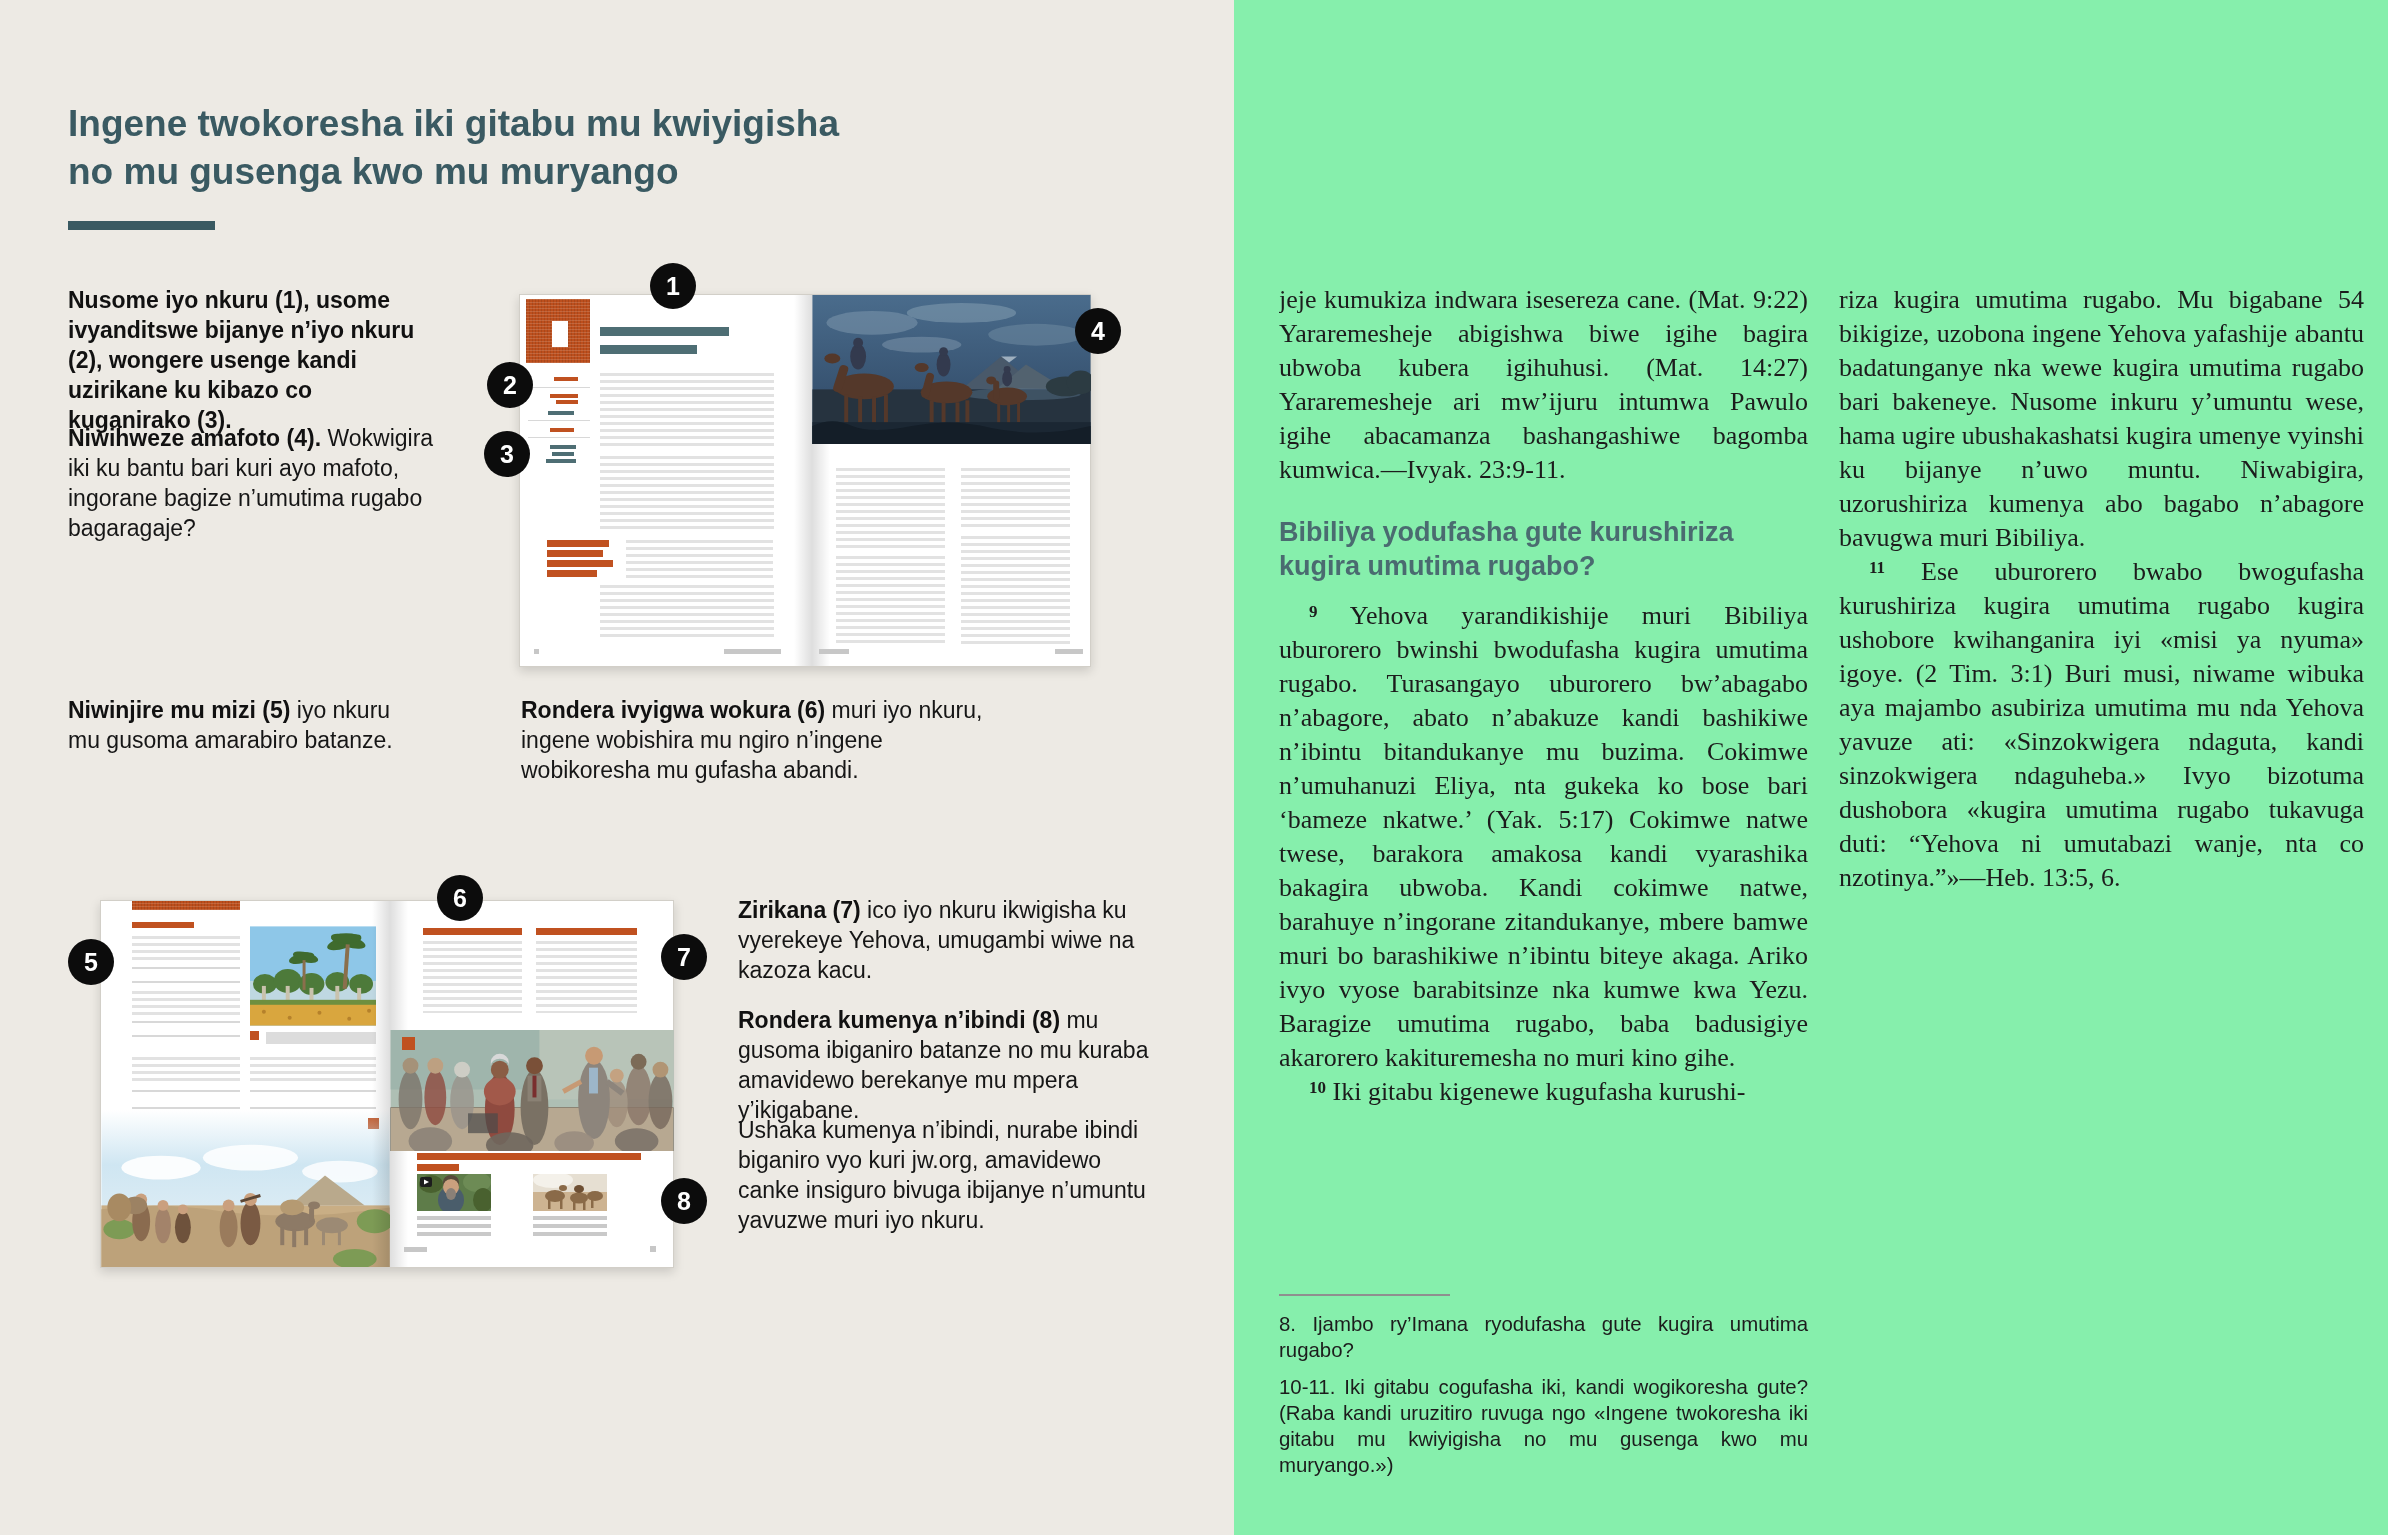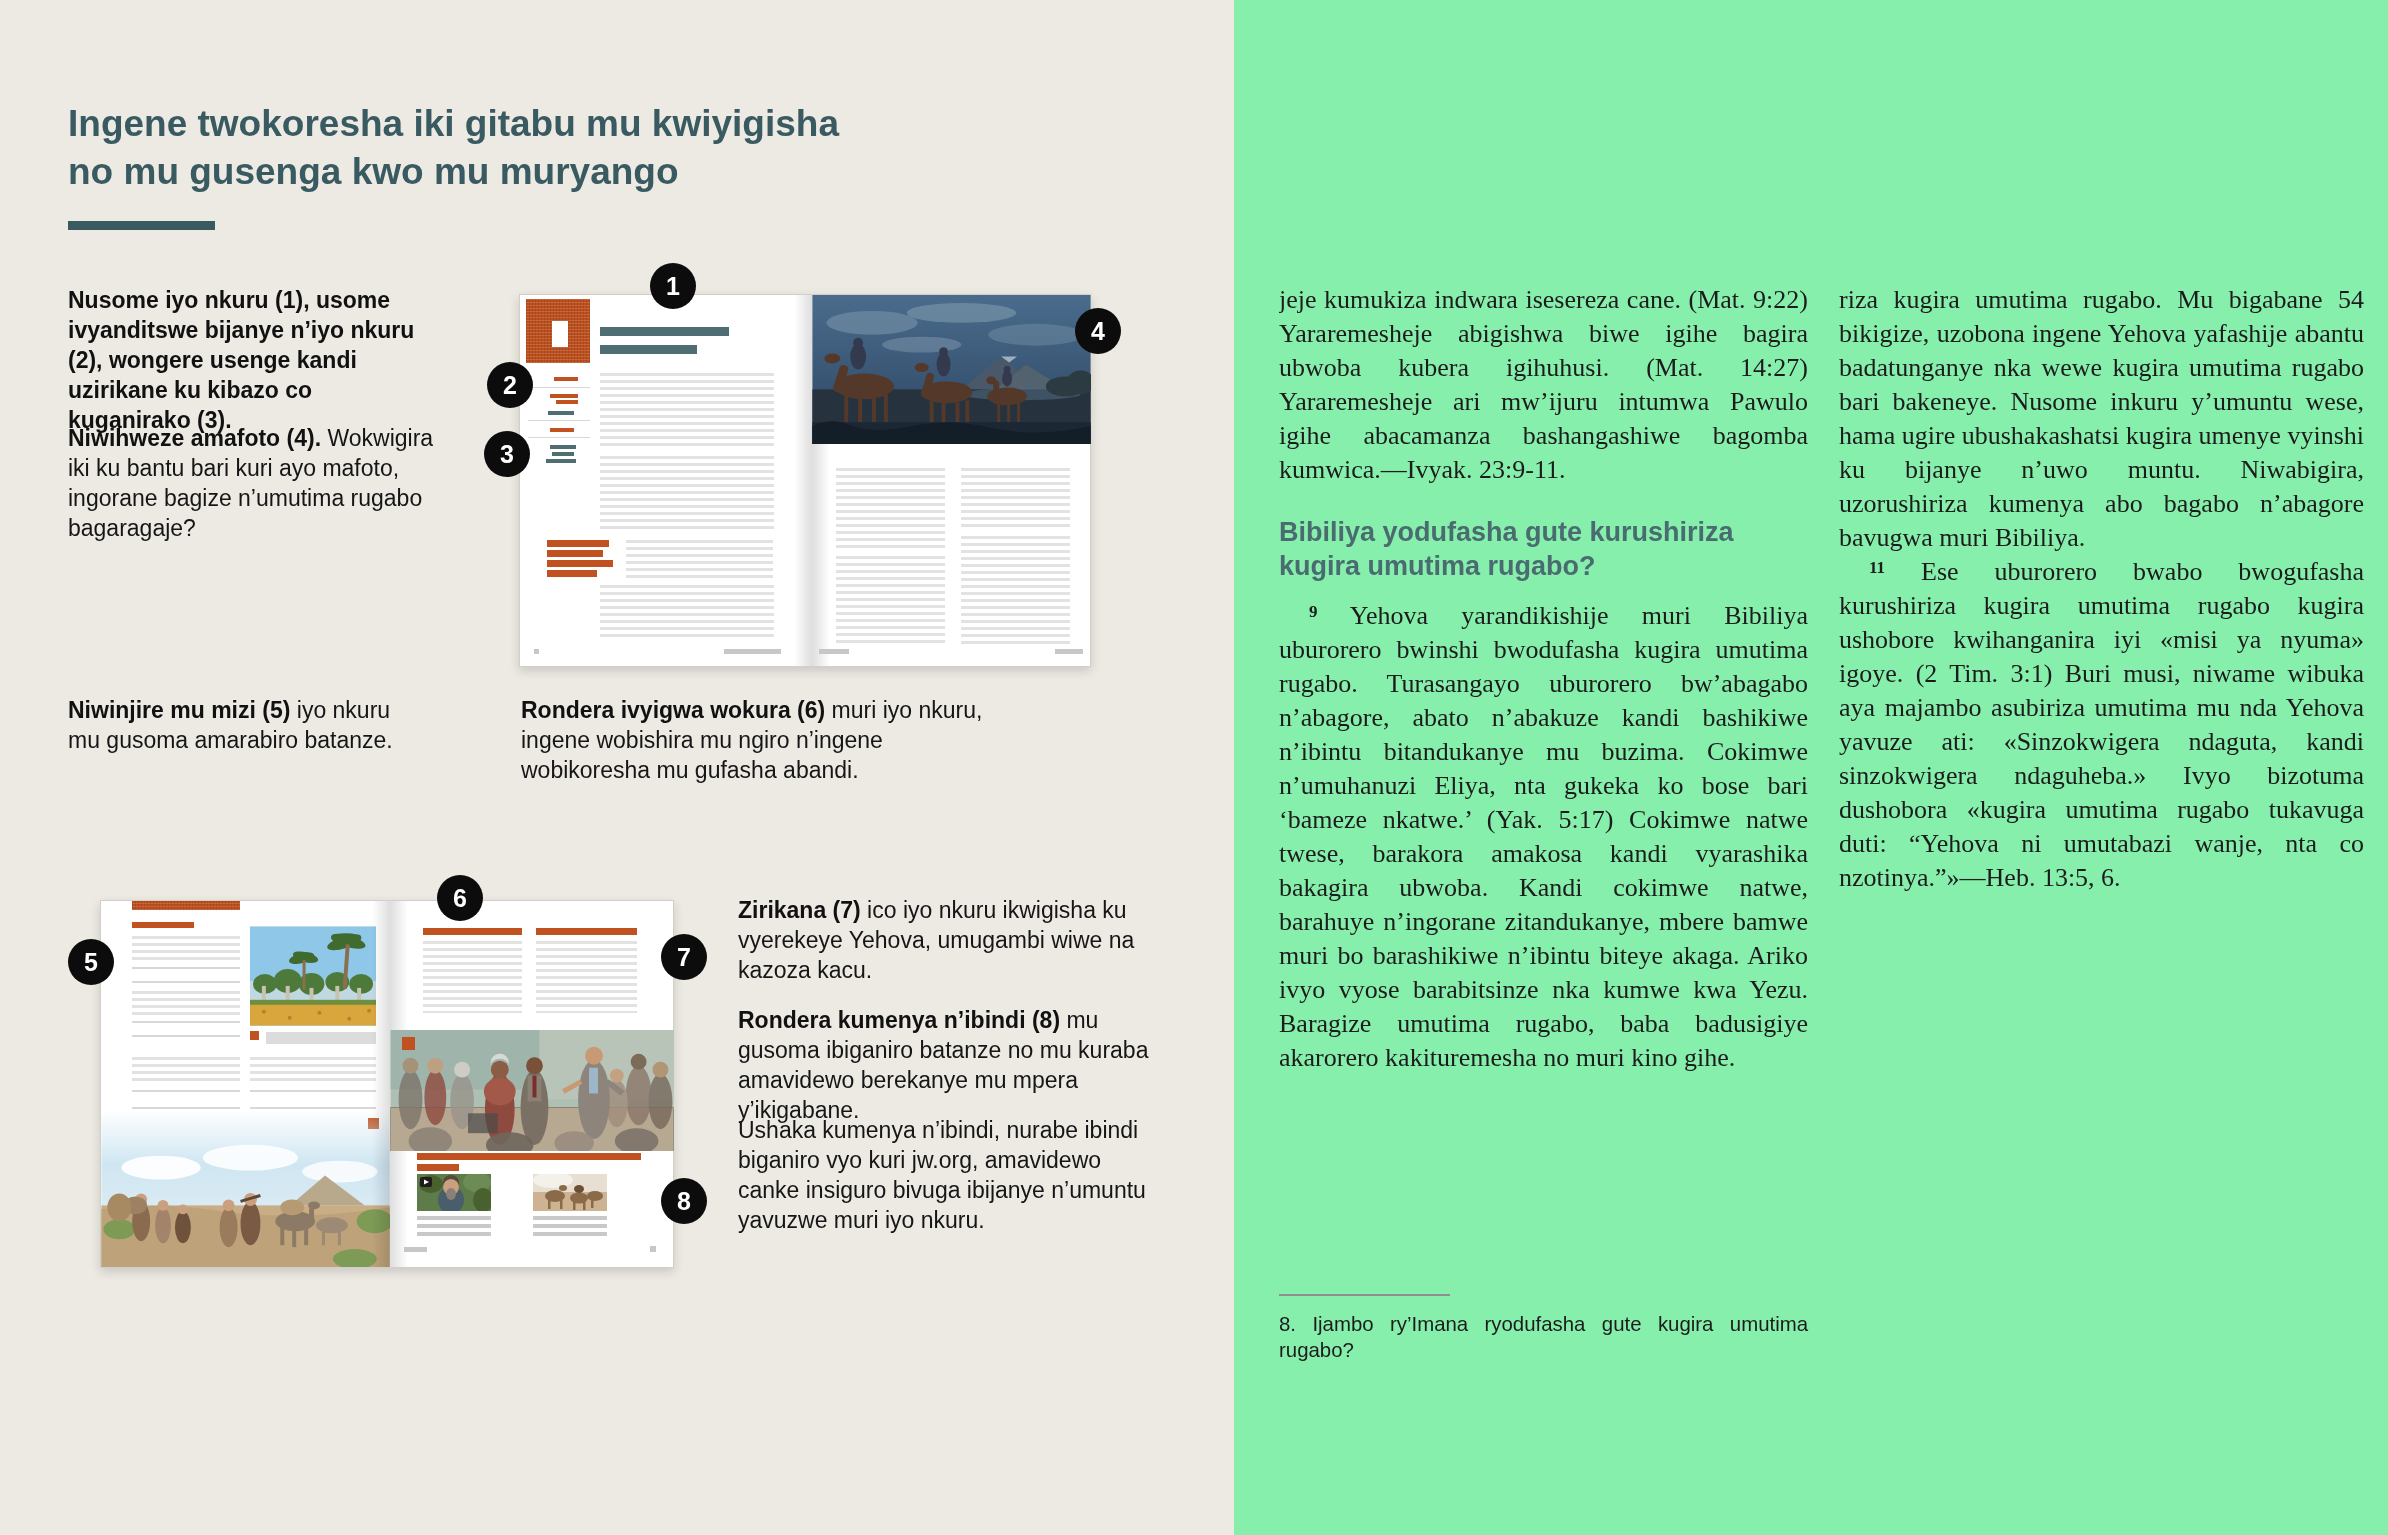--- a/index.html
+++ b/index.html
@@ -368,25 +368,27 @@
   <div class="badge" style="left:1075px;top:308px;">4</div>
   <div class="badge" style="left:68px;top:939px;">5</div>
   <div class="badge" style="left:437px;top:875px;">6</div>
   <div class="badge" style="left:661px;top:934px;">7</div>
   <div class="badge" style="left:661px;top:1178px;">8</div>
 
   <div class="col serif" style="left:1279px;top:283px;width:529px;height:1007px;overflow:hidden;">
     <p class="para cont">jeje kumukiza indwara isesereza cane. (Mat. 9:22) Yararemesheje abigishwa biwe igihe bagira ubwoba kubera igihuhusi. (Mat. 14:27) Yararemesheje ari mw’ijuru intumwa Pawulo igihe abacamanza bashangashiwe bagomba kumwica.—Ivyak. 23:9-11.</p>
     <h2 class="subhead">Bibiliya yodufasha gute kurushiriza kugira umutima rugabo?</h2>
     <p class="para"><sup class="vnum">9</sup> <span>Yehova yarandikishije muri Bibiliya uburorero bwinshi bwodufasha kugira umutima rugabo. Turasangayo uburorero bw’abagabo n’abagore, abato n’abakuze kandi bashikiwe n’ibintu bitandukanye mu buzima. Cokimwe n’umuhanuzi Eliya, nta gukeka ko bose bari ‘bameze nkatwe.’ (Yak. 5:17) Cokimwe natwe twese, barakora amakosa kandi vyarashika bakagira ubwoba. Kandi cokimwe natwe, barahuye n’ingorane zitandukanye, mbere bamwe muri bo barashikiwe n’ibintu biteye akaga. Ariko ivyo vyose barabitsinze nka kumwe kwa Yezu. Baragize umutima rugabo, baba badusigiye akarorero kakituremesha no muri kino gihe.</span></p>
+    <p class="para"><sup class="vnum">10</sup> <span>Iki gitabu kigenewe kugufasha kurushi-</span></p>
   </div>
 
   <div class="footnotes" style="left:1279px;top:1294px;width:529px;">
     <div class="fn-rule"></div>
     <p class="fn">8. Ijambo ry’Imana ryodufasha gute kugira umutima rugabo?</p>
+    <p class="fn">10-11. Iki gitabu cogufasha iki, kandi wogikoresha gute? (Raba kandi uruzitiro ruvuga ngo «Ingene twokoresha iki gitabu mu kwiyigisha no mu gusenga kwo mu muryango.»)</p>
   </div>
 
   <div class="col serif" style="left:1839px;top:283px;width:525px;">
     <p class="para cont">riza kugira umutima rugabo. Mu bigabane 54 bikigize, uzobona ingene Yehova yafashije abantu badatunganye nka wewe kugira umutima rugabo bari bakeneye. Nusome inkuru y’umuntu wese, hama ugire ubushakashatsi kugira umenye vyinshi ku bijanye n’uwo muntu. Niwabigira, uzorushiriza kumenya abo bagabo n’abagore bavugwa muri Bibiliya.</p>
     <p class="para"><sup class="vnum">11</sup> <span>Ese uburorero bwabo bwogufasha kurushiriza kugira umutima rugabo kugira ushobore kwihanganira iyi «misi ya nyuma» igoye. (2 Tim. 3:1) Buri musi, niwame wibuka aya majambo asubiriza umutima mu nda Yehova yavuze ati: «Sinzokwigera ndaguta, kandi sinzokwigera ndaguheba.» Ivyo bizotuma dushobora «kugira umutima rugabo tukavuga duti: “Yehova ni umutabazi wanje, nta co nzotinya.”»—Heb. 13:5, 6.</span></p>
   </div>
 </div>
 
 
 </body></html>

